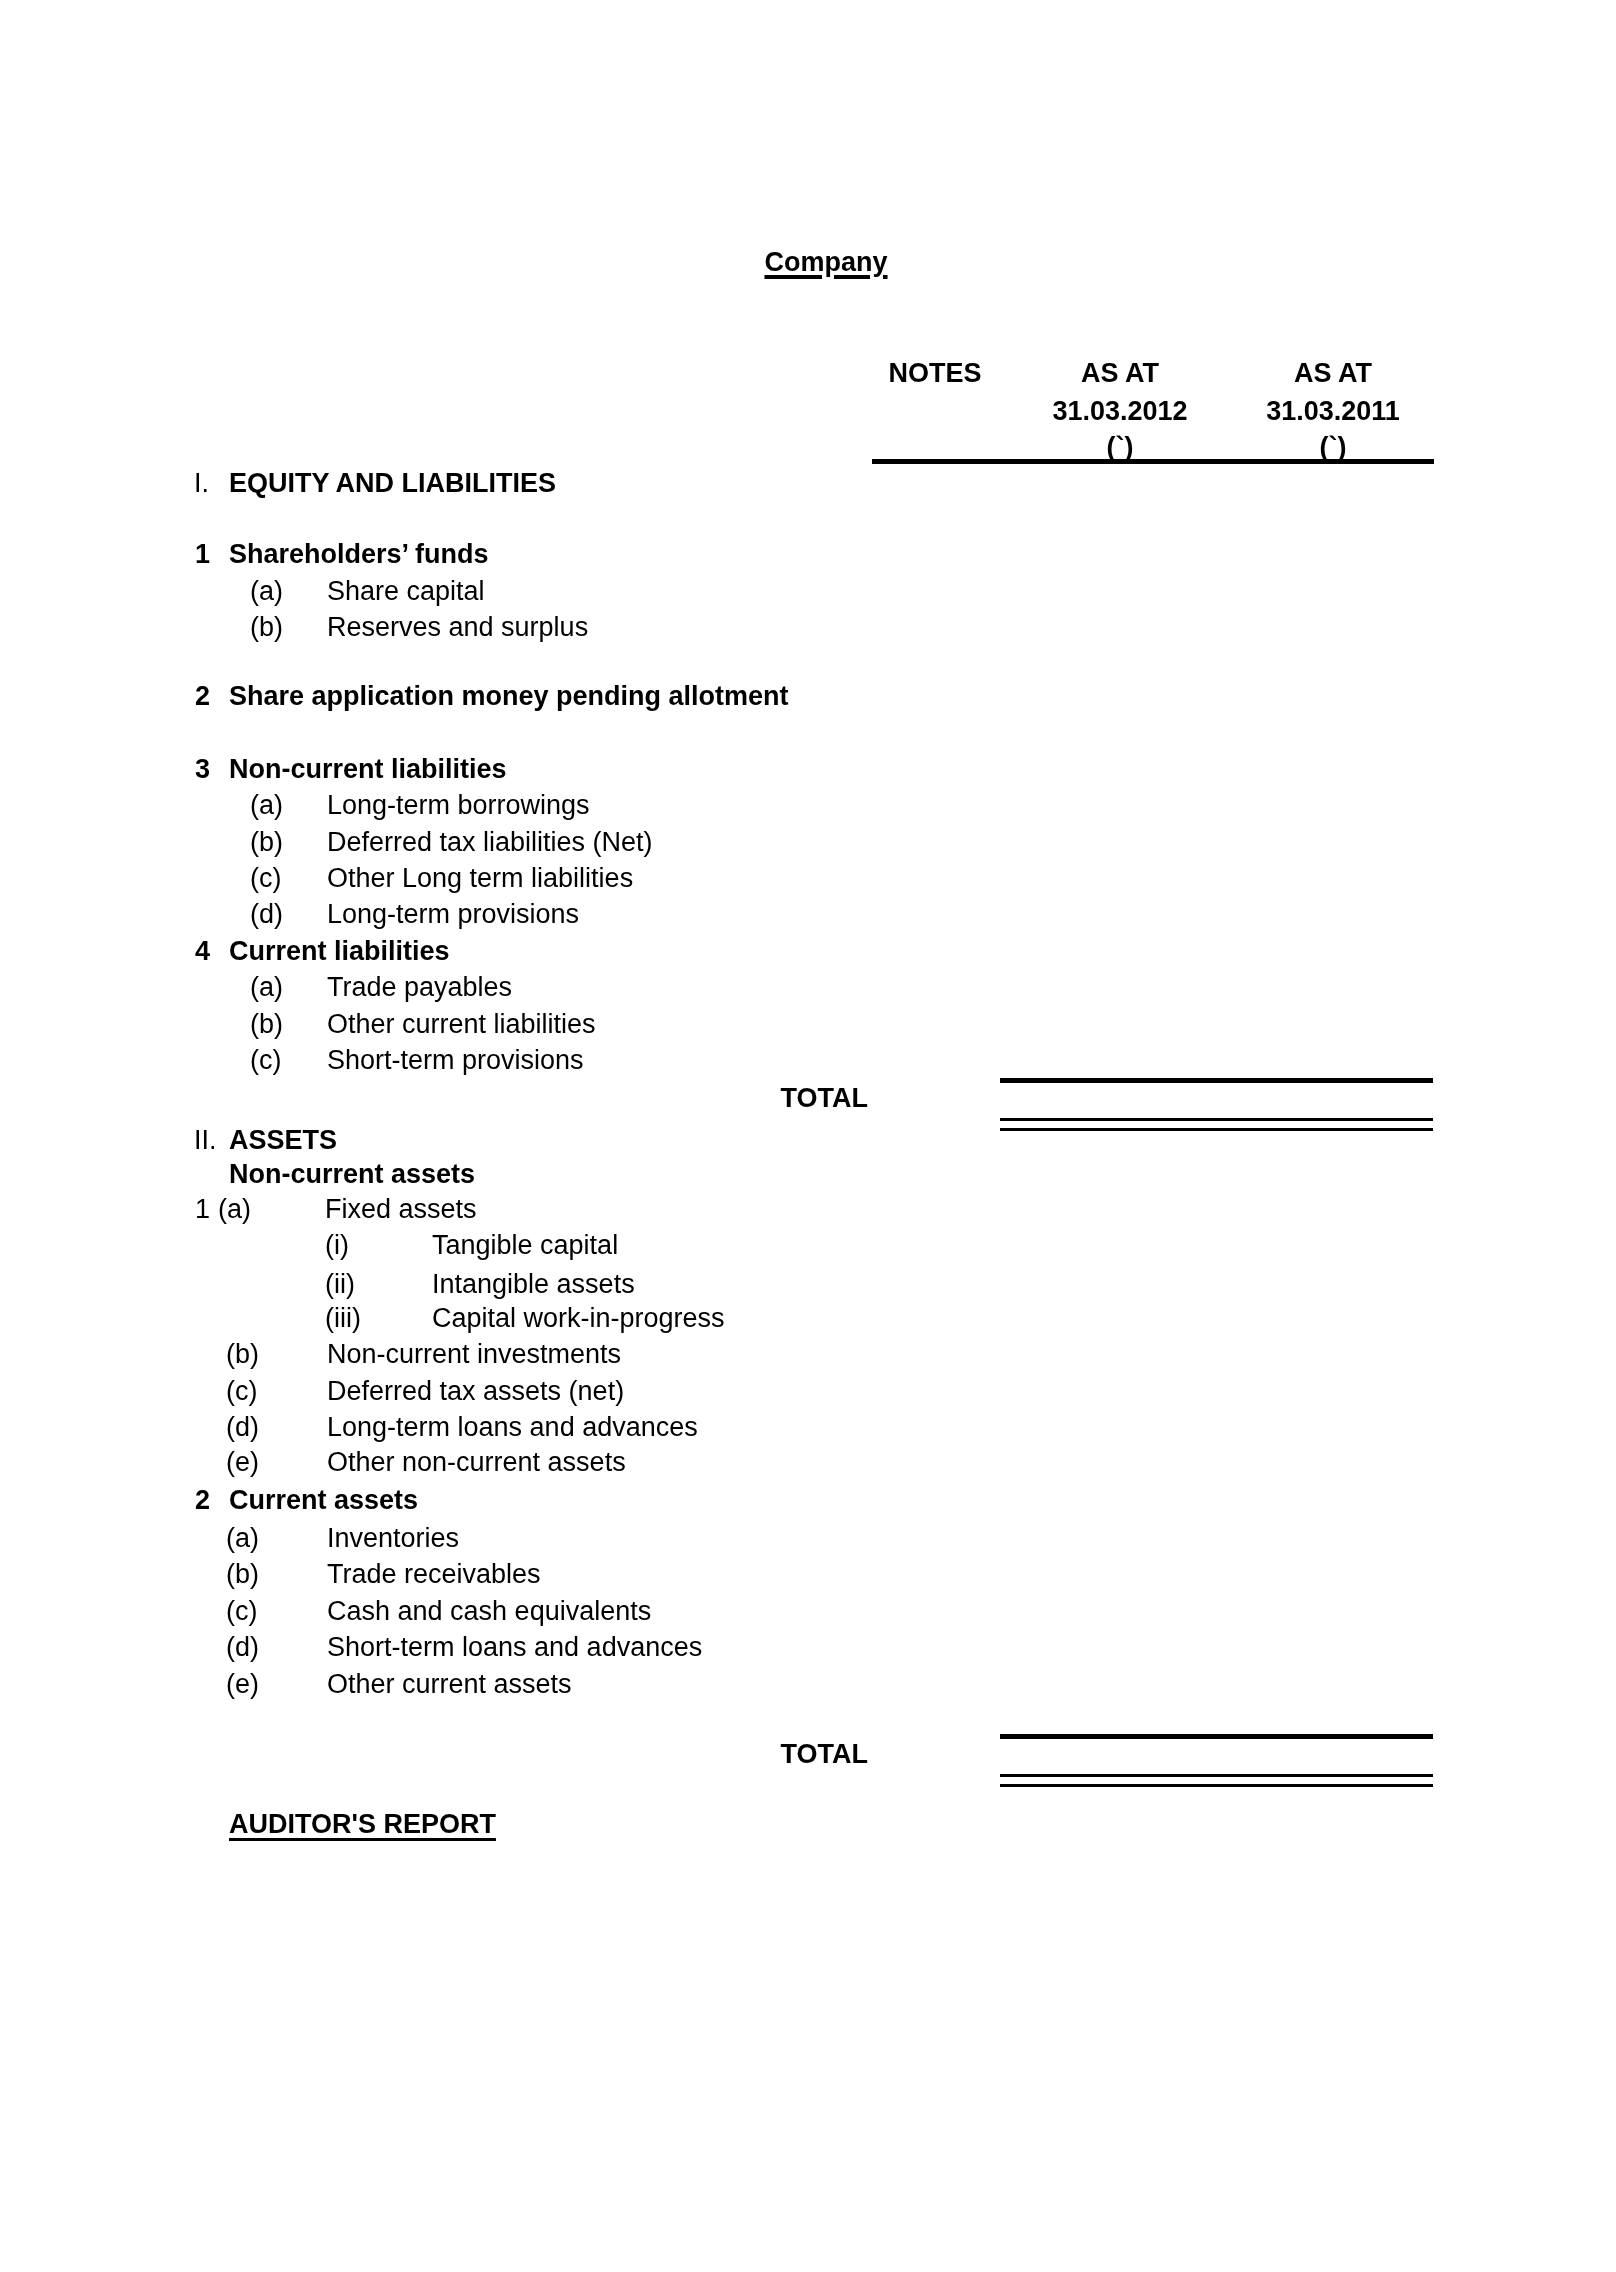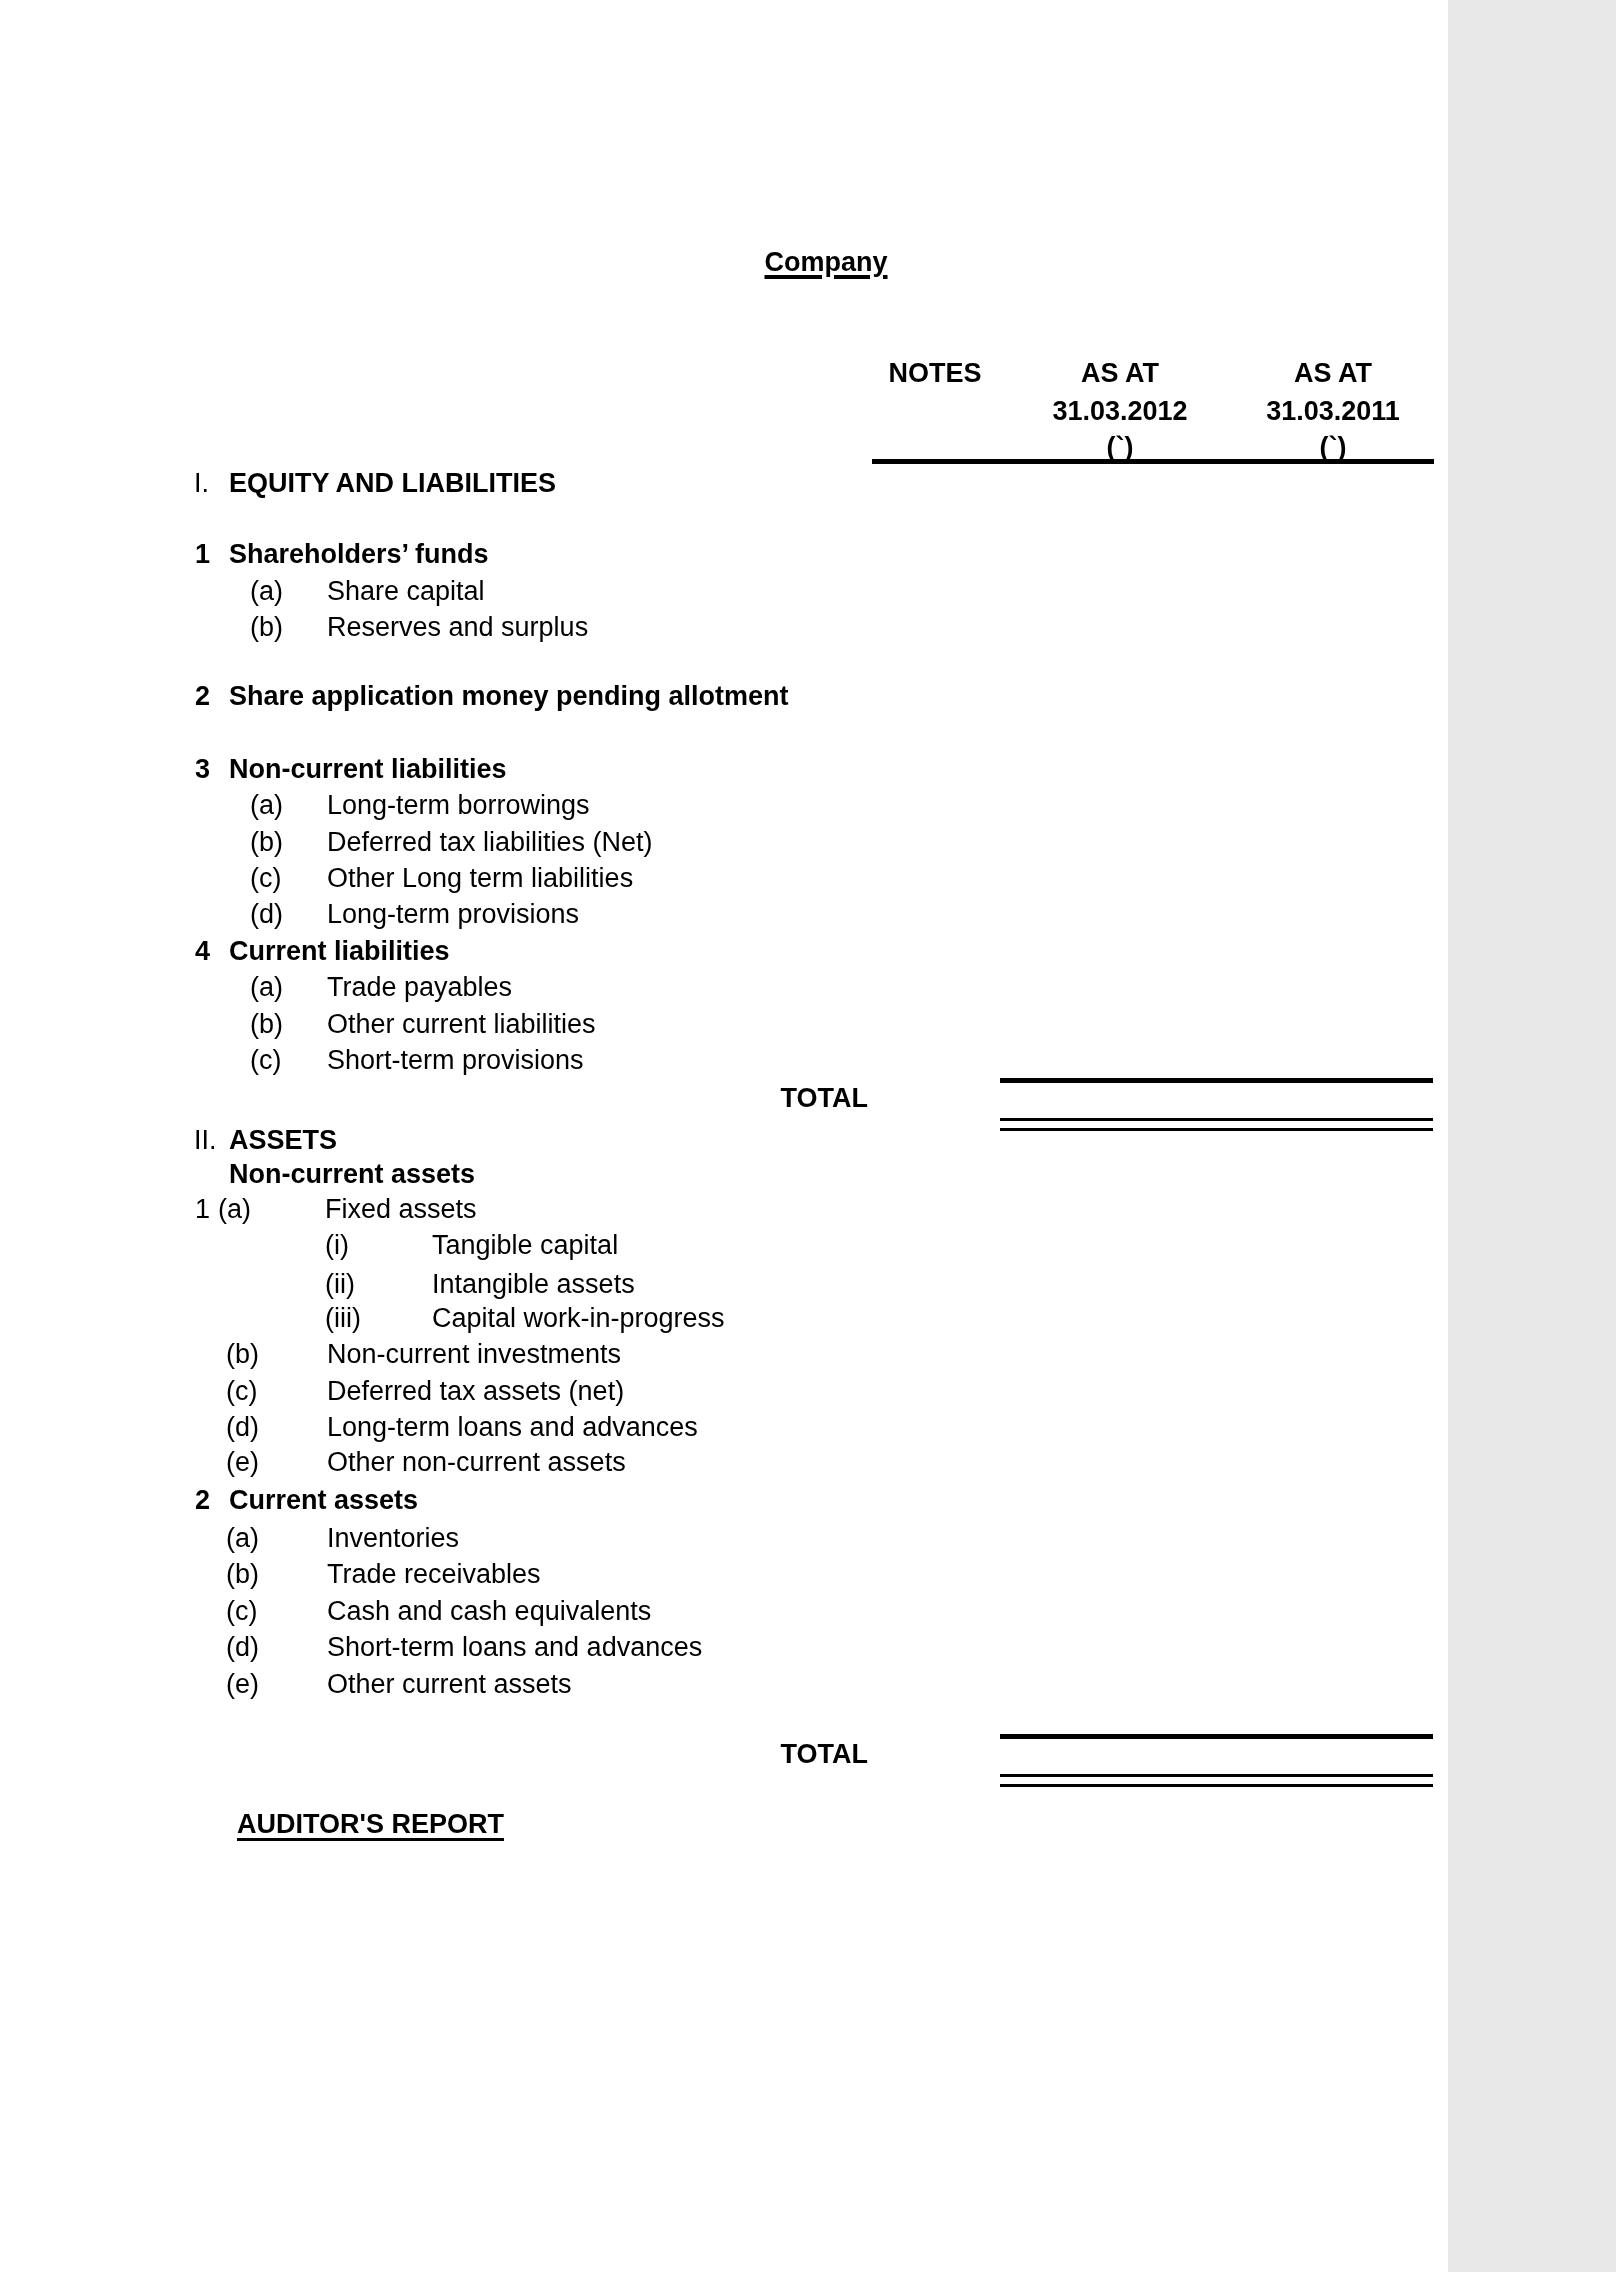--- a/index.html
+++ b/index.html
@@ -1,18 +1,18 @@
 <!DOCTYPE html>
 <html style="font-size:14.5px"><head>
 <meta charset="utf-8">
 <style>
   html,body{margin:0;padding:0;background:#e8e8e8;}
   .page{
     position:relative;
-    width:1448px;height:2273px;
+    width:1616px;height:2273px;
     background:#ffffff;
     font-family:"Liberation Sans","DejaVu Sans",sans-serif;
     color:#000;
     font-size:27px;
     overflow:hidden;
   }
   
   .title-line{position:absolute;left:826px;transform:translateX(-50%);white-space:nowrap;font-weight:bold;line-height:36px;}
   .t-company{top:244px;}
   .t-heading{top:282px;}
@@ -43,21 +43,21 @@
   .subnum .lbl{left:325px;}
   .subsub .marker{left:325px;}
   .subsub .lbl{left:432px;}
   .total .lbl{left:727px;width:141px;text-align:right;font-weight:bold;}
   .total-rule-top{position:absolute;left:1000px;top:-1.8px;width:433px;height:4.5px;background:#000;}
   .total-rule-bottom{position:absolute;left:1000px;top:38px;width:433px;height:12.7px;box-sizing:border-box;border-top:3.6px solid #000;border-bottom:3.6px solid #000;}
   
   .footer{position:absolute;left:229px;top:1806px;line-height:36px;}
   .f-line{white-space:nowrap;}
   .f-bold{font-weight:bold;}
-  .f-bold-u{font-weight:bold;text-decoration:underline;text-decoration-thickness:2.7px;text-underline-offset:4.5px;margin-left:8px;}
+  .f-bold-u{font-weight:bold;text-decoration:underline;text-decoration-thickness:2.7px;text-underline-offset:4.5px;}
 </style>
 </head>
 <body>
 
 <div class="page">
 
   <div class="title-line t-company underlined">Company</div>
 
   <div class="colhead ch-notes">NOTES</div>
   <div class="colhead ch-asat12">AS AT</div>

